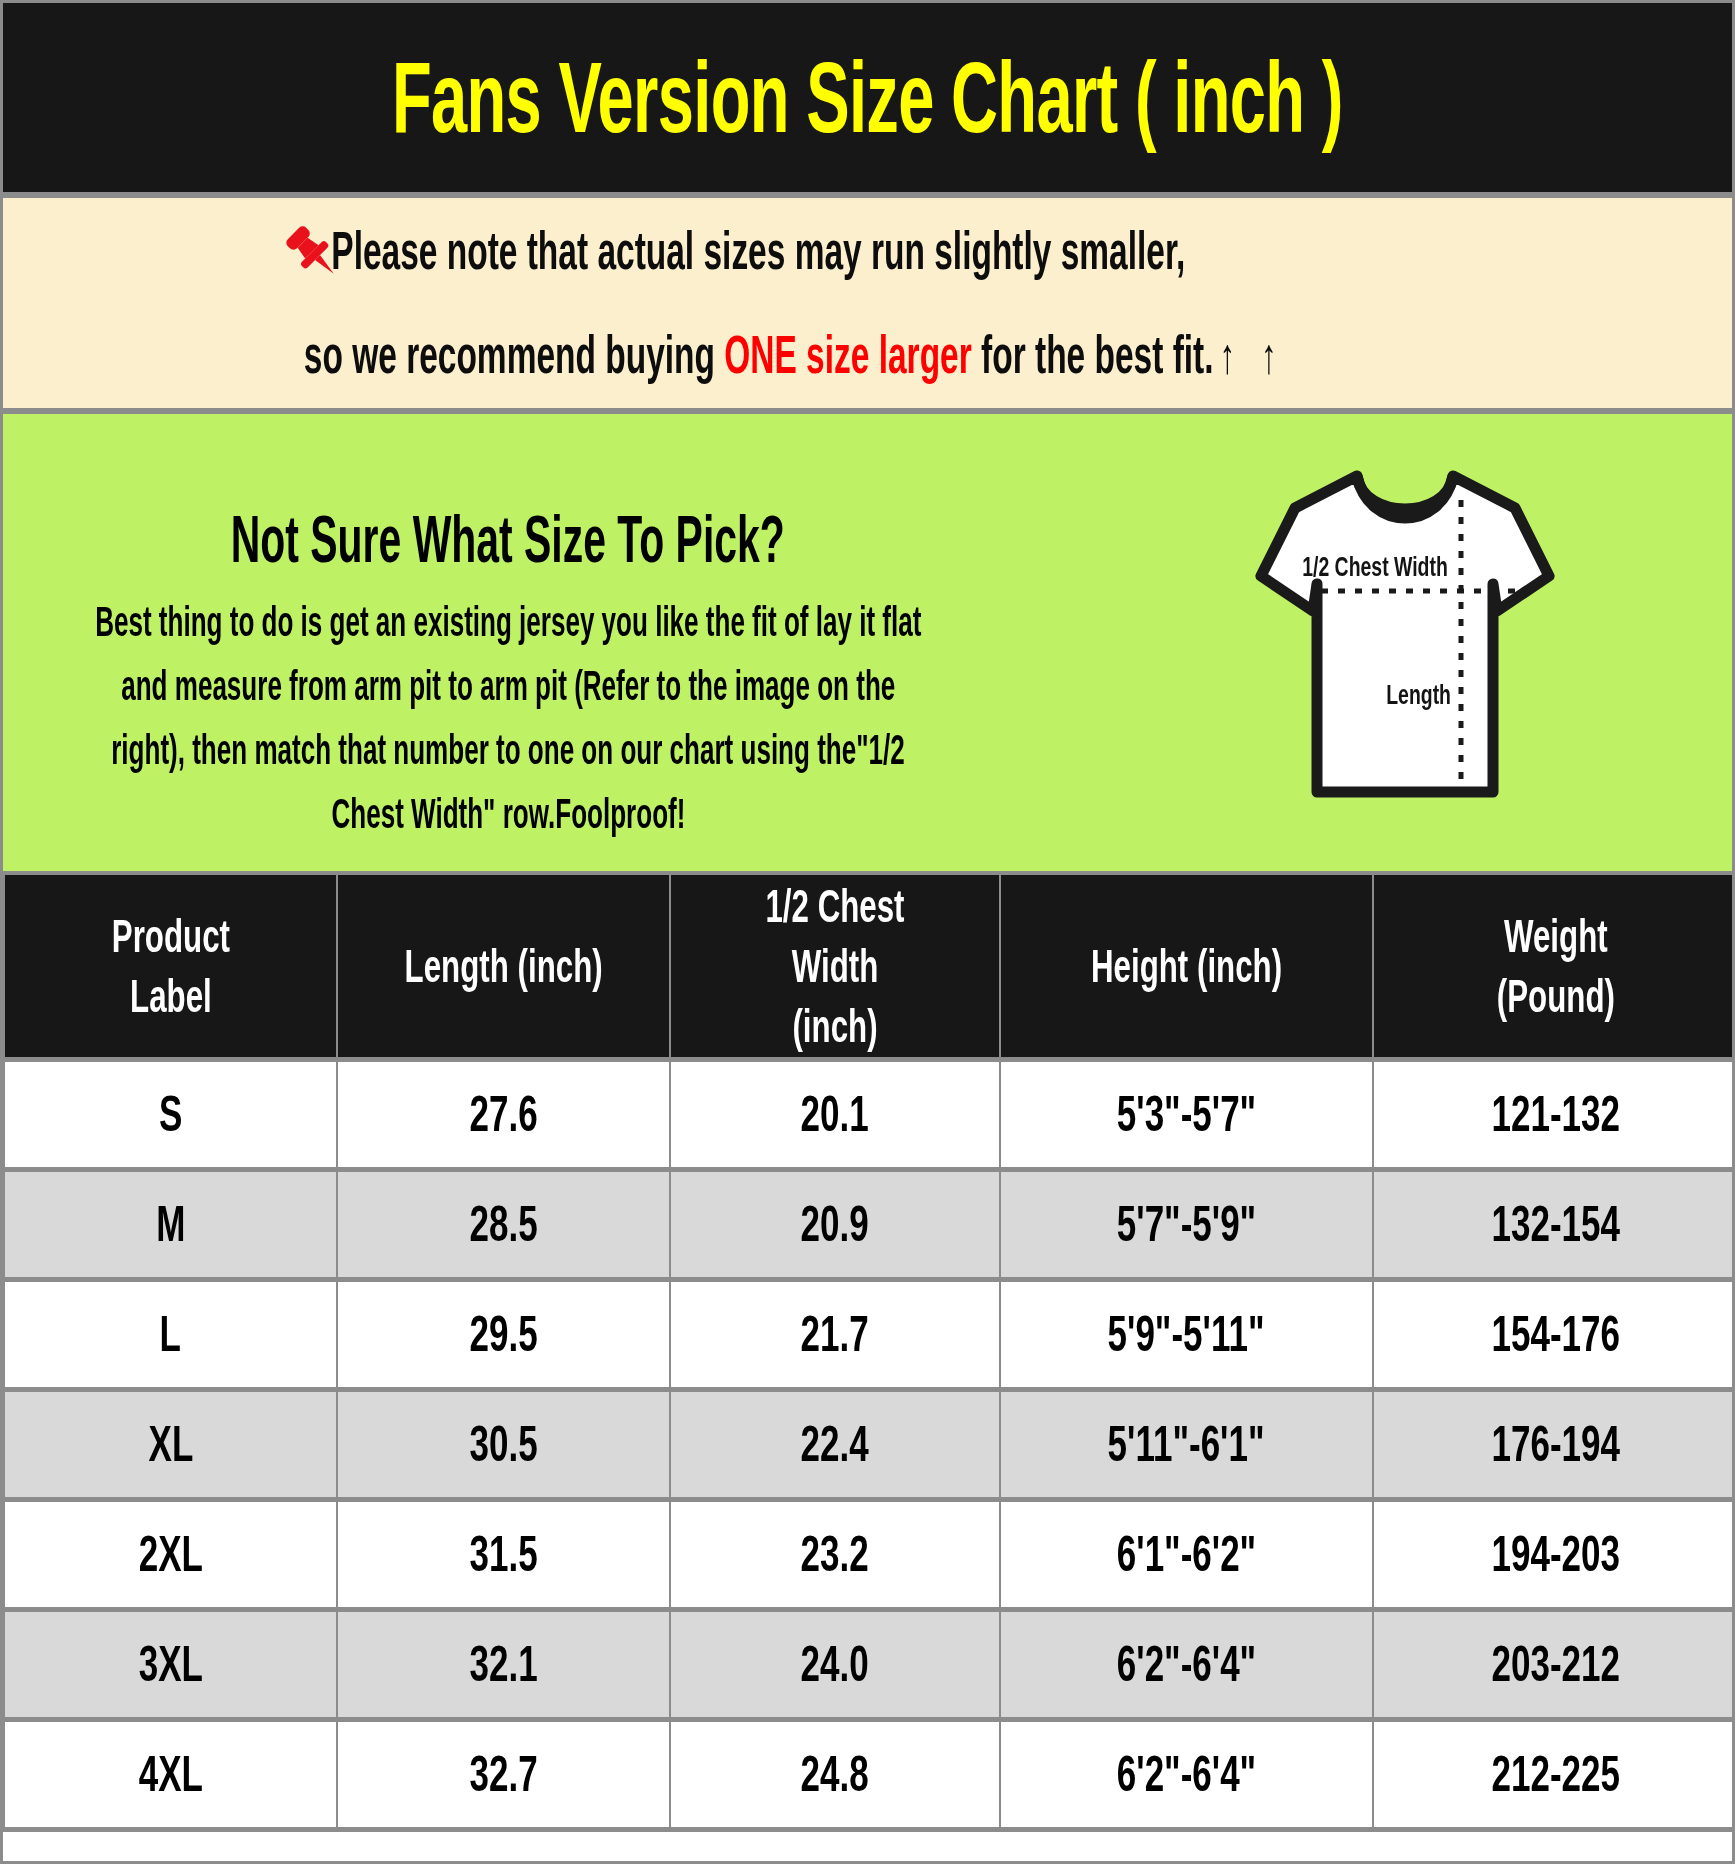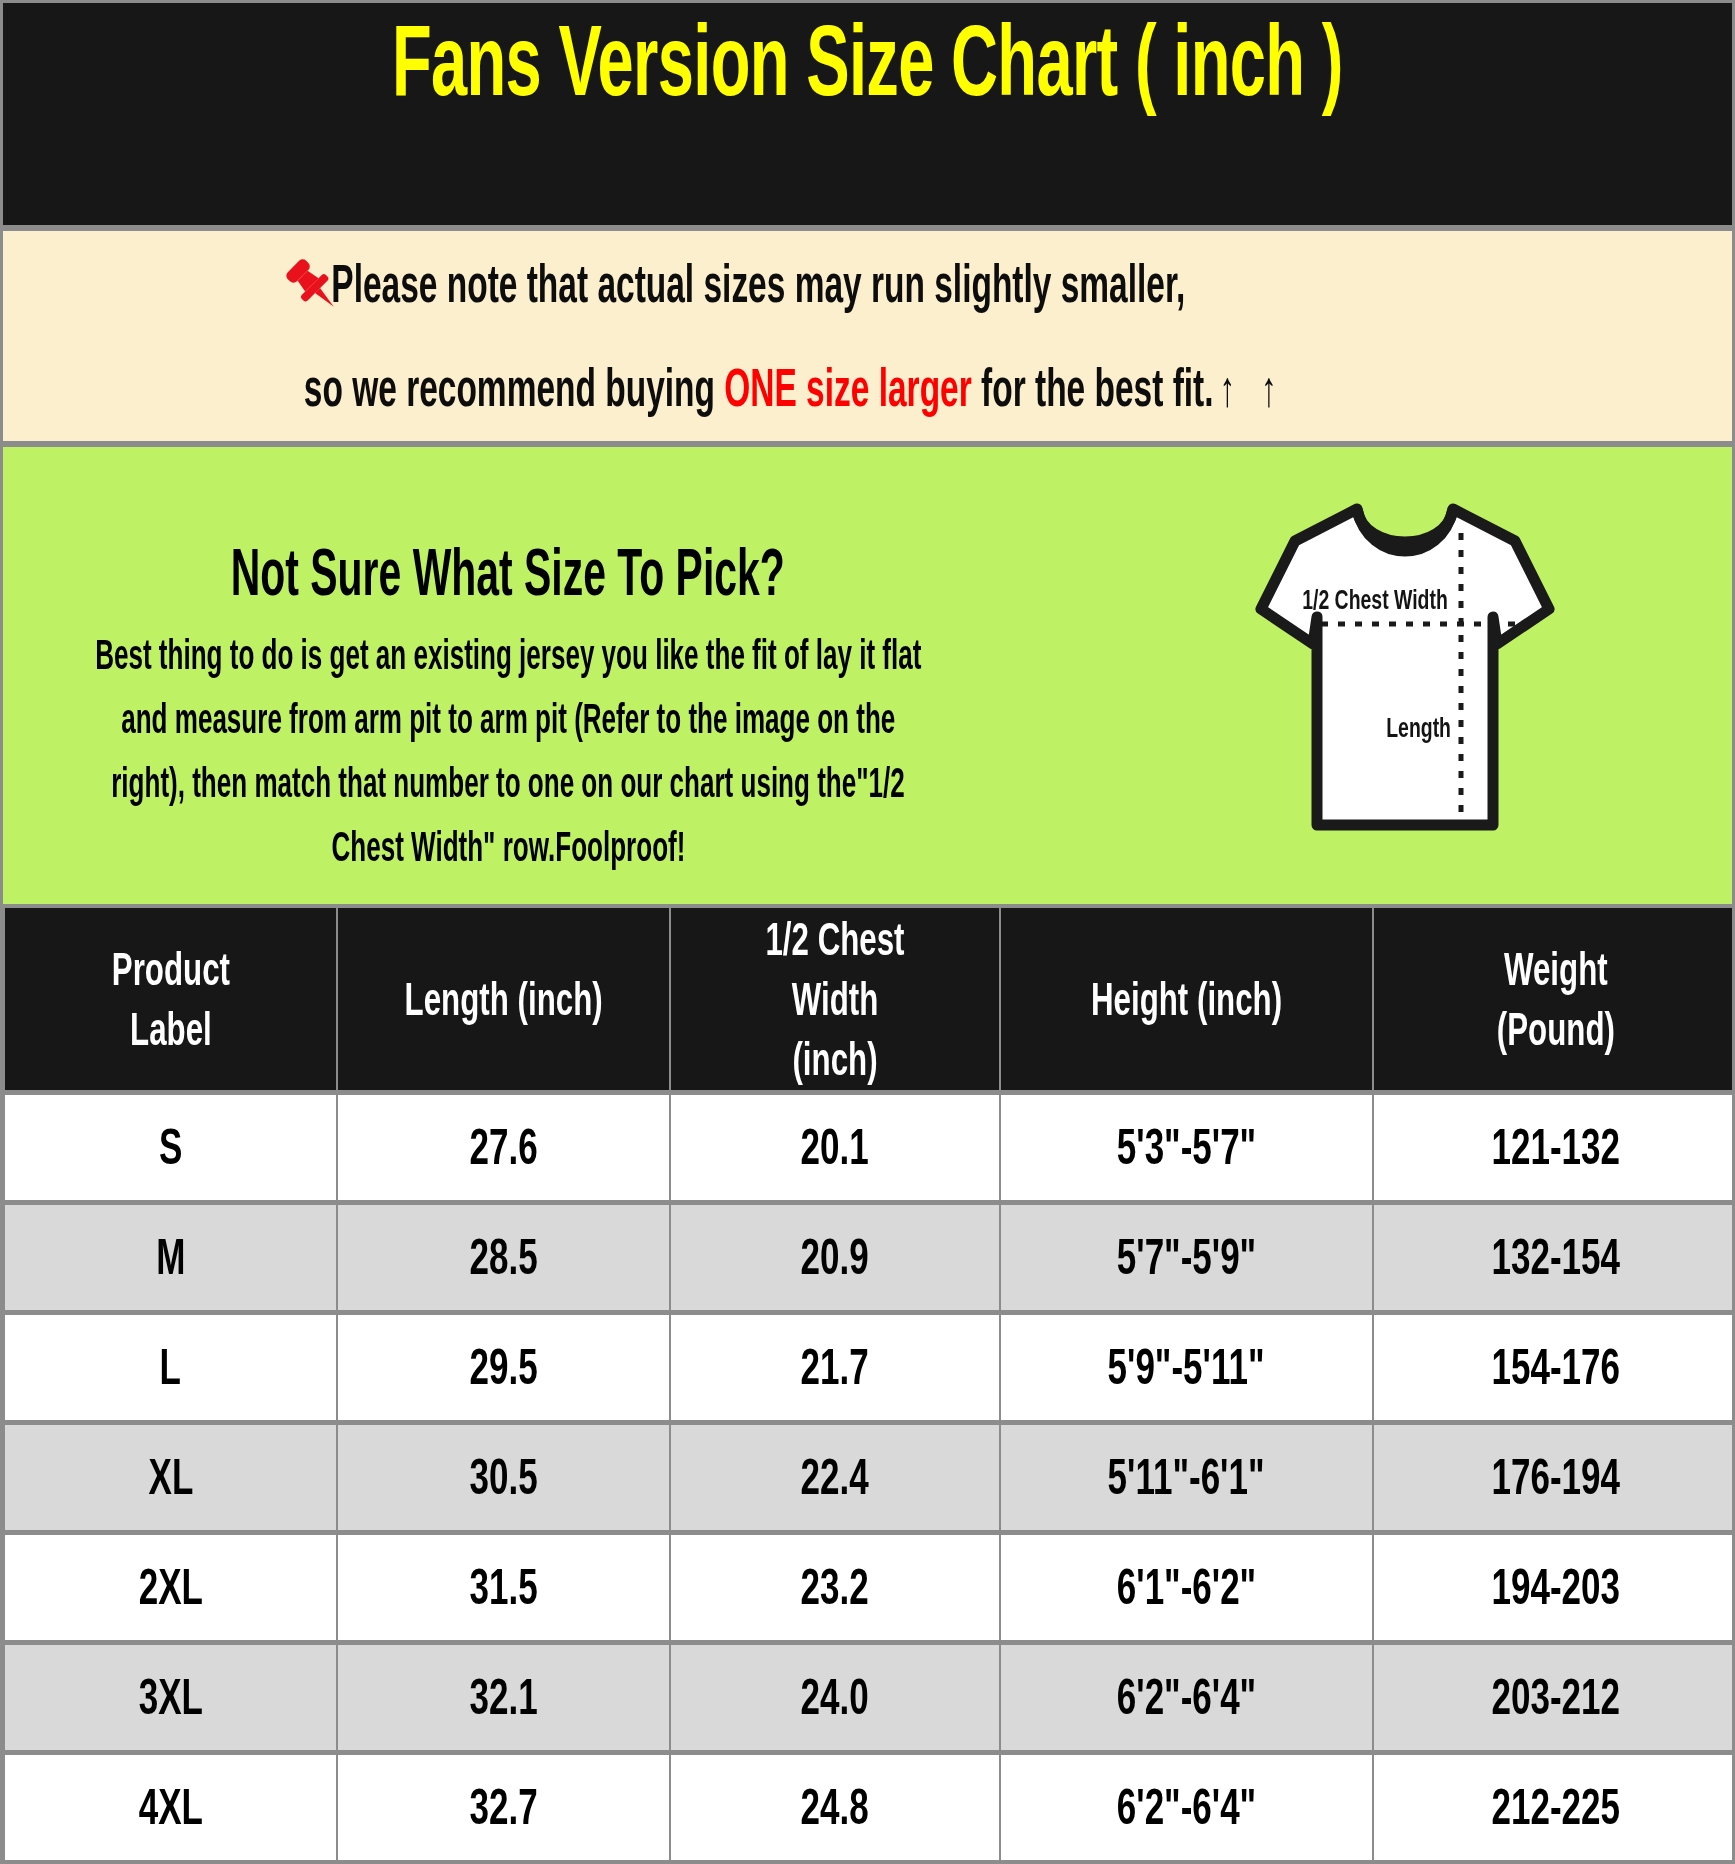--- a/index.html
+++ b/index.html
@@ -19,23 +19,24 @@
   
   .cond {
     display: inline-block;
     transform: scaleX(0.62);
     transform-origin: center;
     white-space: nowrap;
   }
 
   
   .banner {
-    height: 222px;
+    height: 189px;
     background: #171717;
     display: flex;
+    align-items: center;
     justify-content: center;
   }
   .banner .title {
     font-size: 100px;
     color: #ffff00;
     transform: scaleX(0.65);
     letter-spacing: -1px;
   }
 
   .hr { height: 6px; background: #8c8c8c; }

